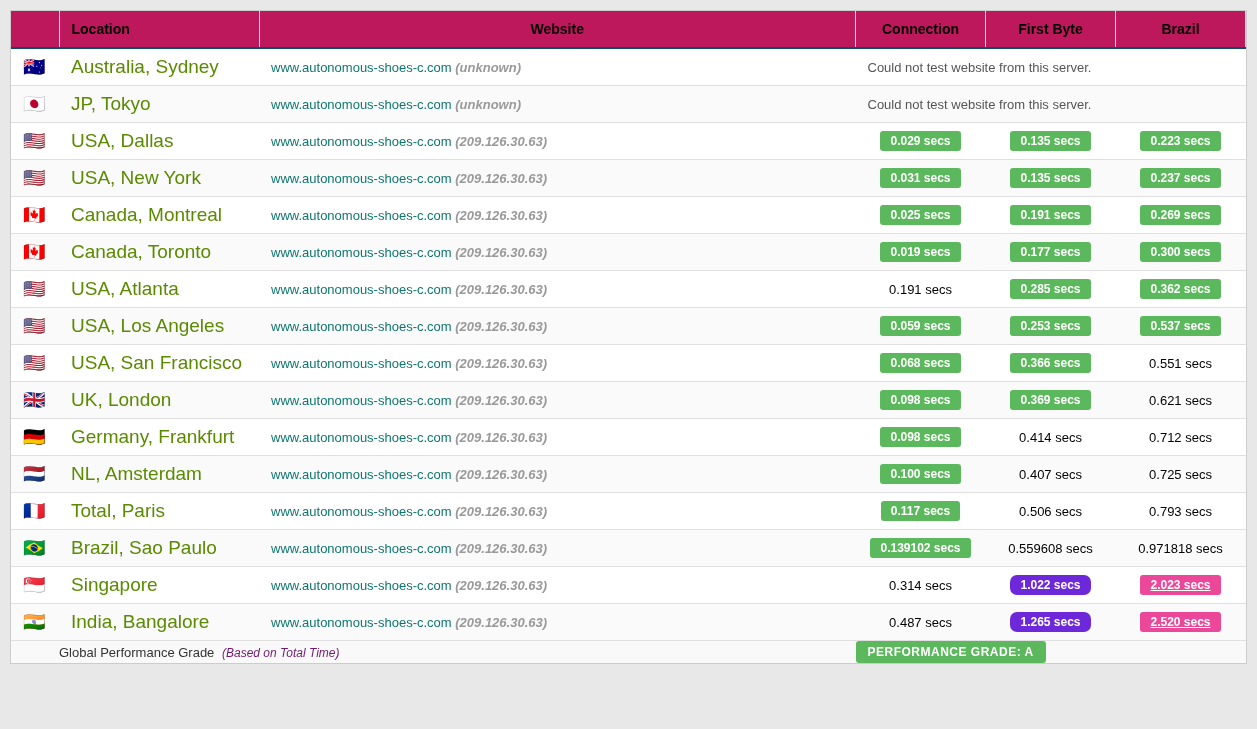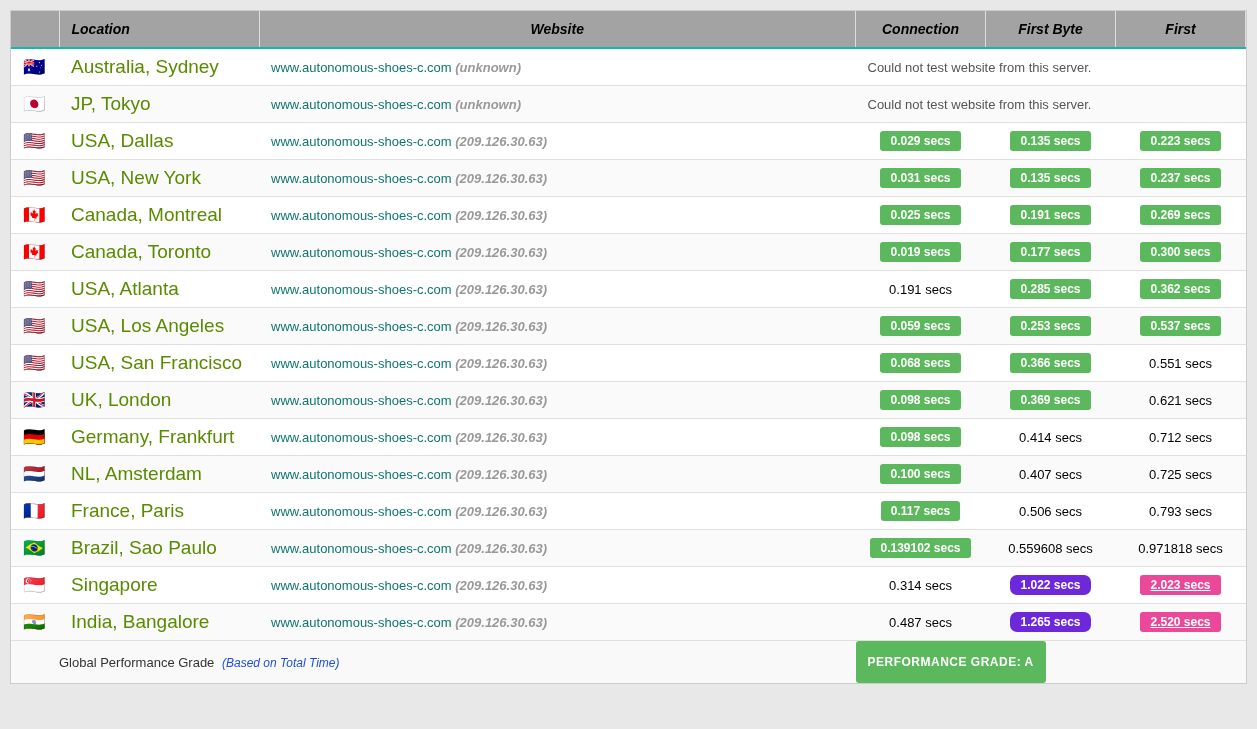--- a/index.html
+++ b/index.html
@@ -11,23 +11,22 @@
     }
     .table-container {
       background: #fff;
       border: 1px solid #ccc;
     }
     table {
       width: 100%;
       border-collapse: collapse;
     }
     thead tr {
-      background: #a3a3a3;
-      border-bottom: 2px solid #14b8a6;
-      font-style: italic;
+      background: #be185d;
+      border-bottom: 2px solid #0c4a6e;
     }
     thead th {
       padding: 10px 12px;
       text-align: center;
       font-weight: bold;
       font-size: 14px;
       border-right: 1px solid #ddd;
     }
     thead th:first-child {
       width: 48px;
@@ -84,54 +83,54 @@
       font-size: 12px;
       font-weight: bold;
     }
     .badge-green { background: #5cb85c; }
     .badge-orange { background: #6d28d9; border-radius: 7px; }
     .badge-red { background: #ec4899; text-decoration: underline; }
     .badge-performance {
       background: #5cb85c;
       color: #fff;
       display: inline-block;
-      padding: 14px 12px;
+      padding: 4px 12px;
       border-radius: 3px;
       font-size: 12px;
       font-weight: bold;
       letter-spacing: 0.5px;
     }
     tr.footer-row td {
       background: #f9f9f9;
       font-weight: normal;
       color: #333;
     }
     .grade-label {
       font-style: italic;
-      color: #1d4ed8;
+      color: #701a75;
       font-size: 12px;
       margin-left: 4px;
     }
     .error-text {
       color: #555;
     }
   </style>
 </head>
 <body>
 
 <div class="table-container">
   <table>
     <thead>
       <tr>
         <th></th>
         <th style="text-align:left;">Location</th>
         <th>Website</th>
         <th>Connection</th>
         <th>First Byte</th>
-        <th>First</th>
+        <th>Brazil</th>
       </tr>
     </thead>
     <tbody id="table-body">
     <tr>
           <td class="flag-cell">🇦🇺</td>
           <td class="location-cell">Australia, Sydney</td>
           <td class="website-cell"><span class="domain">www.autonomous-shoes-c.com </span><span class="ip">(unknown)</span></td>
           <td class="error-text" colspan="3" style="text-align: left;">Could not test website from this server.</td>
         </tr>
         <tr>
@@ -215,21 +214,21 @@
         <tr>
           <td class="flag-cell">🇳🇱</td>
           <td class="location-cell">NL, Amsterdam</td>
           <td class="website-cell"><span class="domain">www.autonomous-shoes-c.com </span><span class="ip">(209.126.30.63)</span></td>
           <td class="connection-cell"><span class="badge badge-green">0.100 secs</span></td>
           <td class="firstbyte-cell" style="text-align: center;">0.407 secs</td>
           <td class="total-cell" style="text-align: center;">0.725 secs</td>
         </tr>
         <tr>
           <td class="flag-cell">🇫🇷</td>
-          <td class="location-cell">France, Paris</td>
+          <td class="location-cell">Total, Paris</td>
           <td class="website-cell"><span class="domain">www.autonomous-shoes-c.com </span><span class="ip">(209.126.30.63)</span></td>
           <td class="connection-cell"><span class="badge badge-green">0.117 secs</span></td>
           <td class="firstbyte-cell" style="text-align: center;">0.506 secs</td>
           <td class="total-cell" style="text-align: center;">0.793 secs</td>
         </tr>
         <tr>
           <td class="flag-cell">🇧🇷</td>
           <td class="location-cell">Brazil, Sao Paulo</td>
           <td class="website-cell"><span class="domain">www.autonomous-shoes-c.com </span><span class="ip">(209.126.30.63)</span></td>
           <td class="connection-cell"><span class="badge badge-green">0.139102 secs</span></td>

